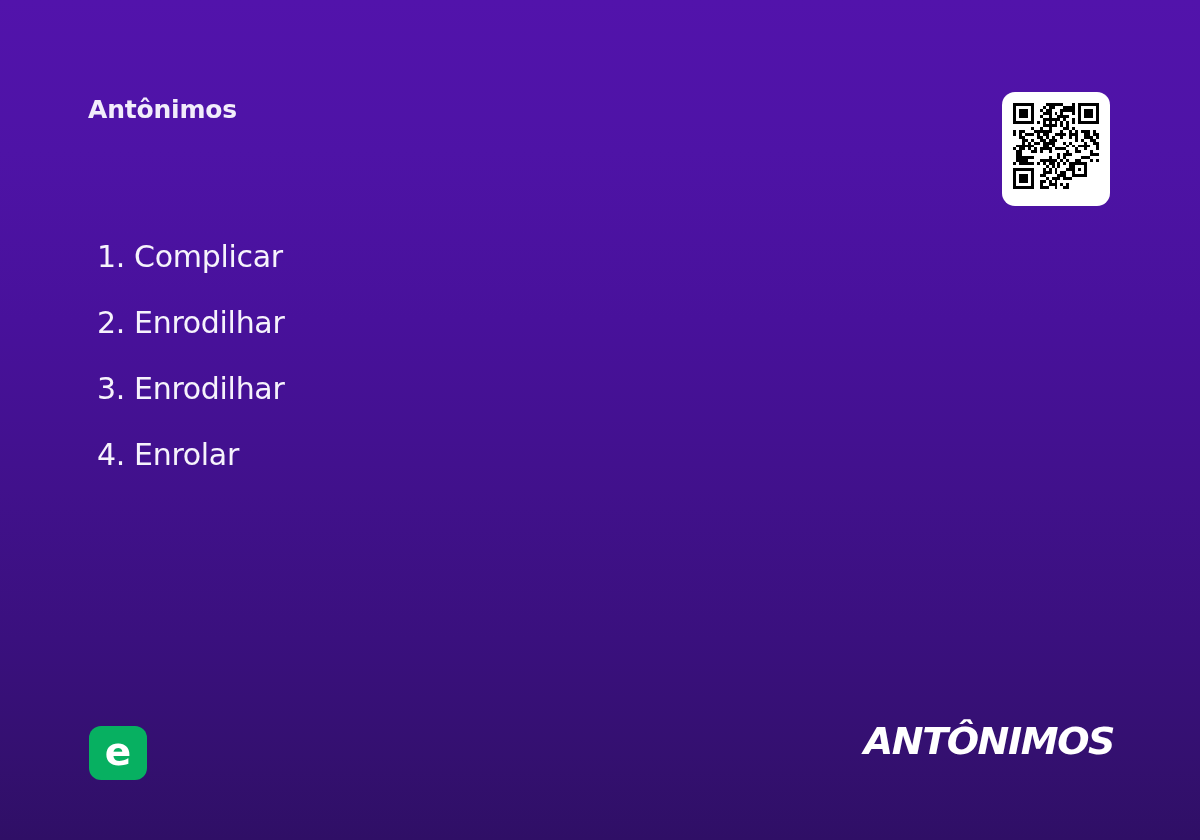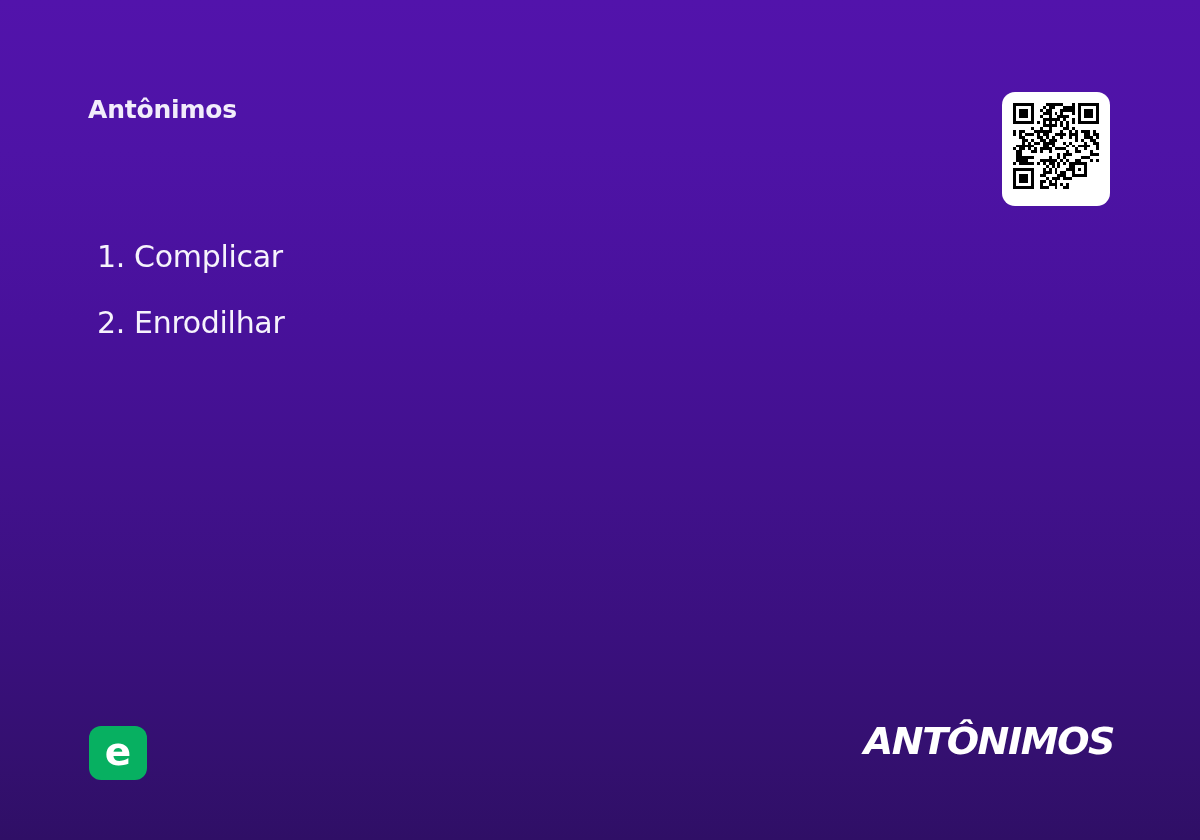--- a/index.html
+++ b/index.html
@@ -167,20 +167,26 @@
     <div class="subtitle">Antônimos</div>
   </div>
 
   <ul class="list">
     <li class="list-item">
       <span class="num">1.</span><span>Complicar</span>
     </li>
     <li class="list-item">
       <span class="num">2.</span><span>Enrodilhar</span>
     </li>
+    <li class="list-item">
+      <span class="num">3.</span><span>Enrodilhar</span>
+    </li>
+    <li class="list-item">
+      <span class="num">4.</span><span>Enrolar</span>
+    </li>
   </ul>
 
   <div class="qr-wrap">
     <div class="qr" id="qr">
         <i></i>
         <i></i>
         <i></i>
         <i></i>
         <i></i>
         <i></i>

